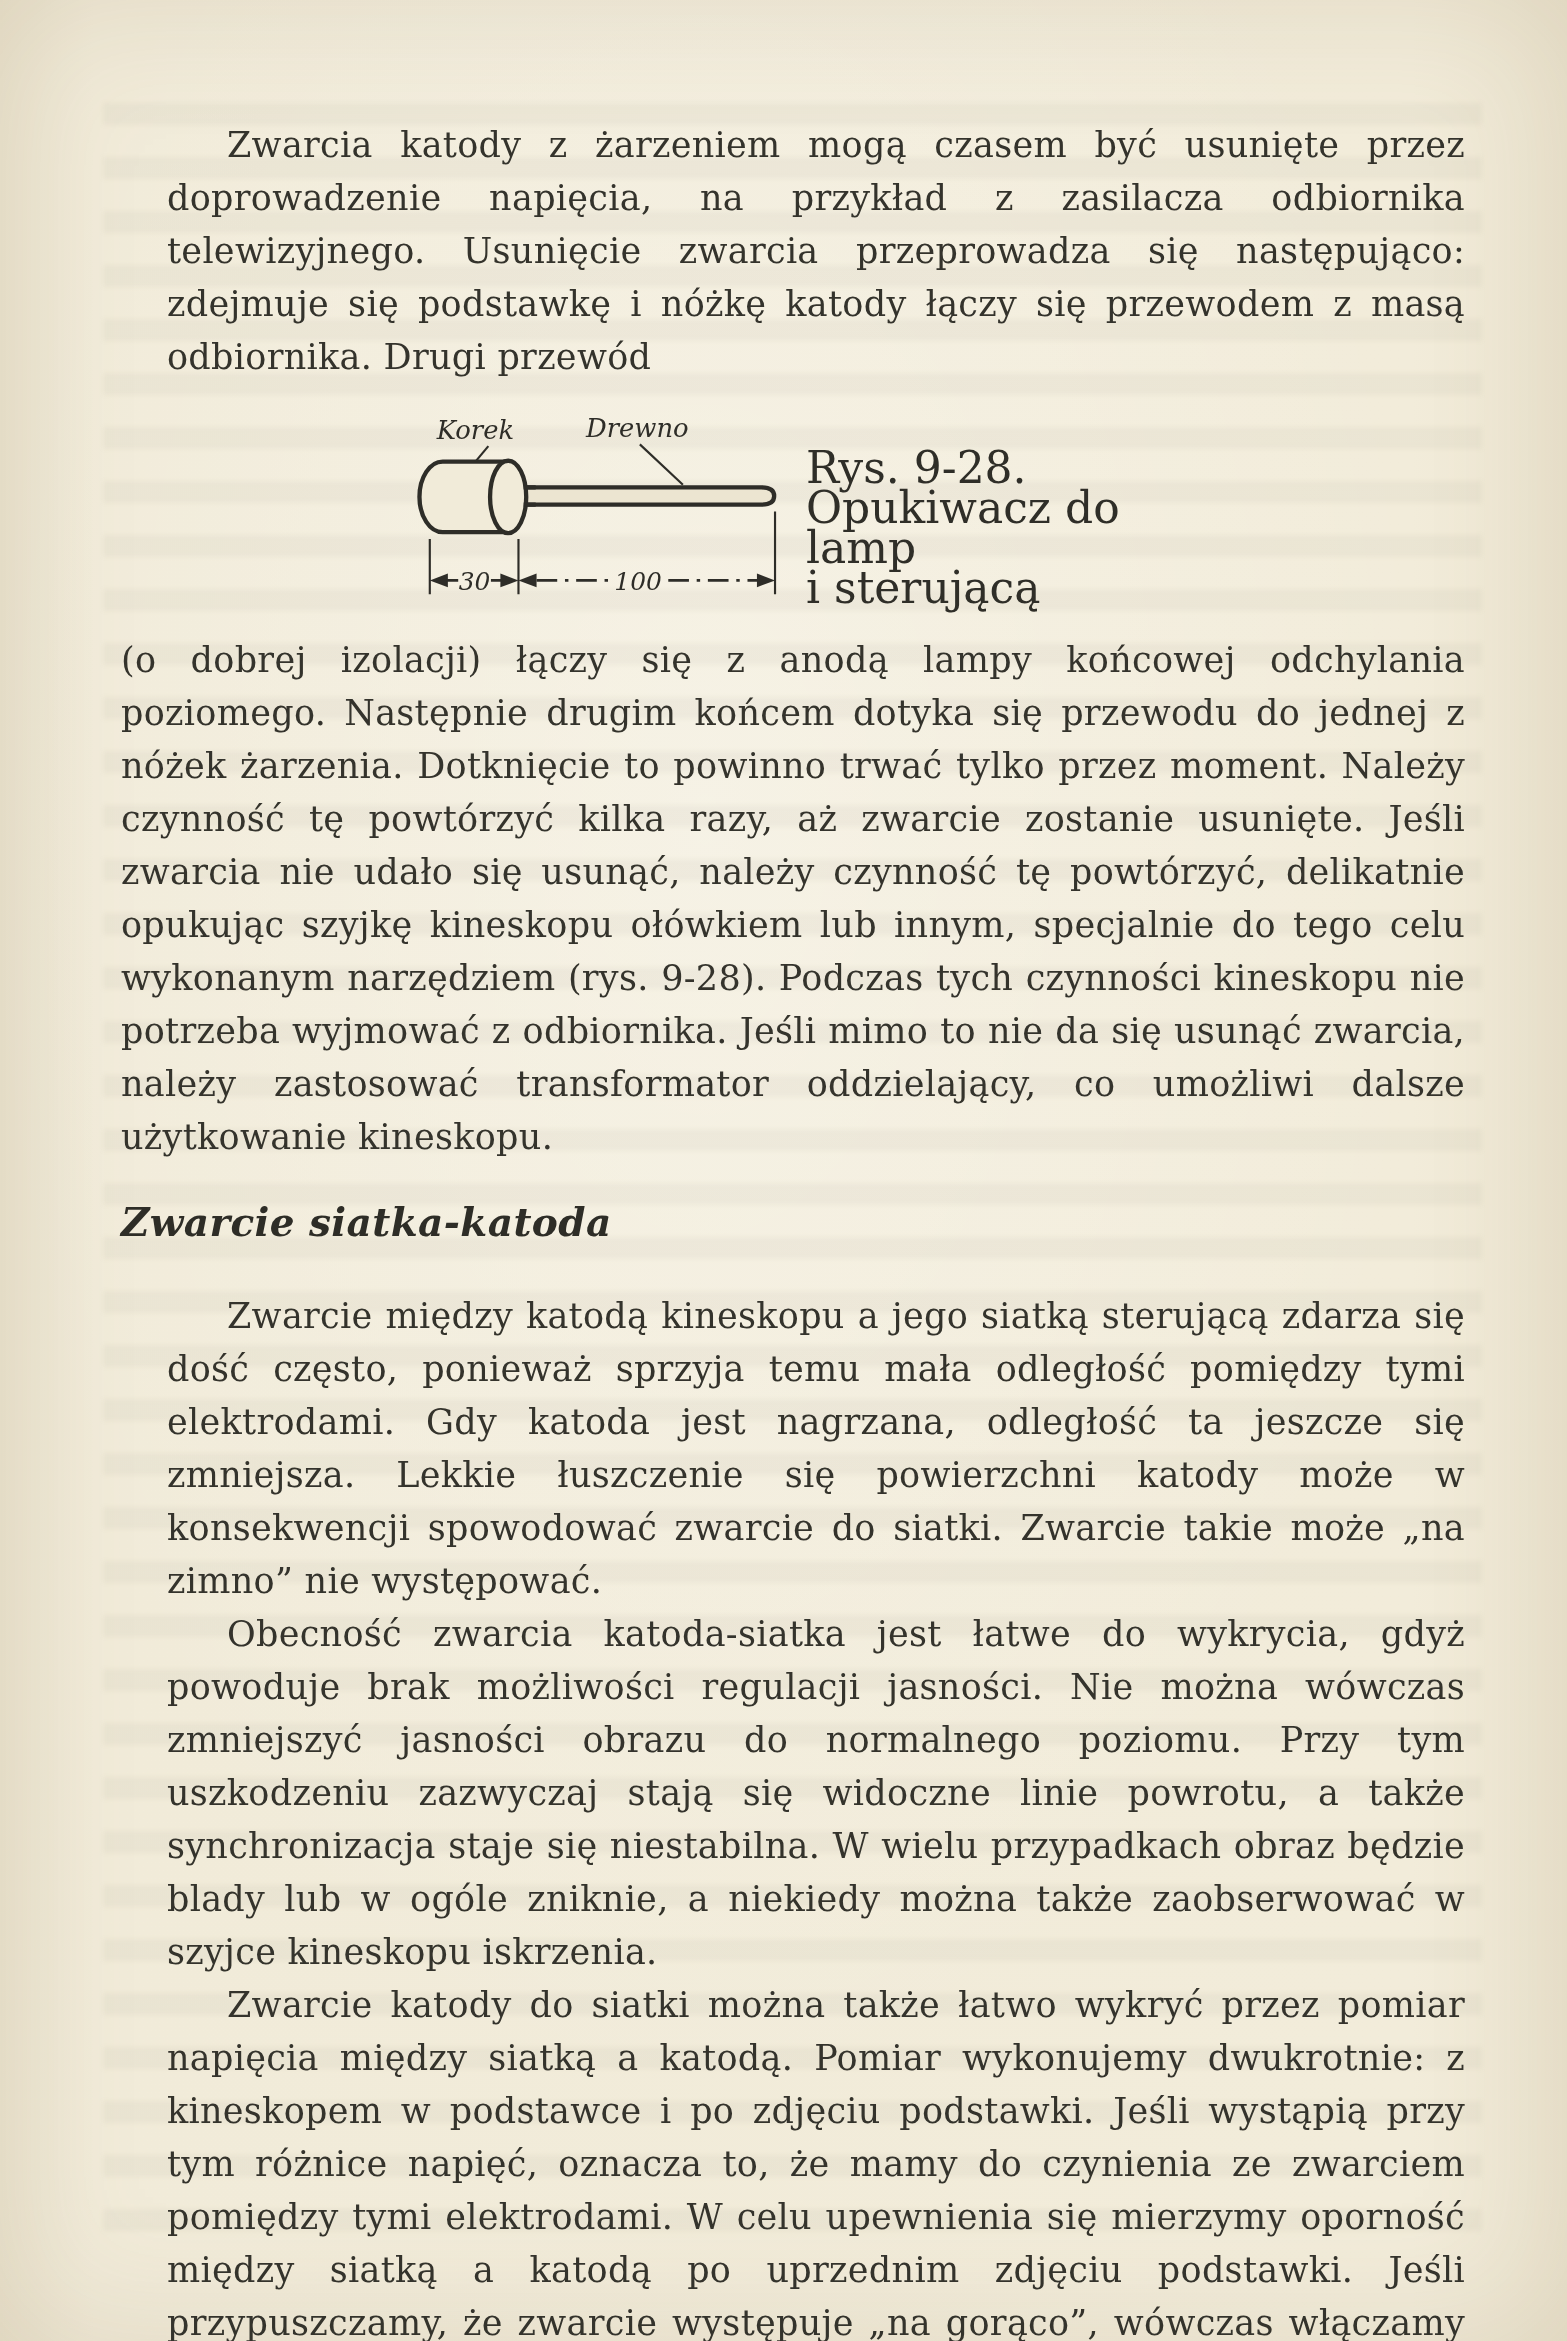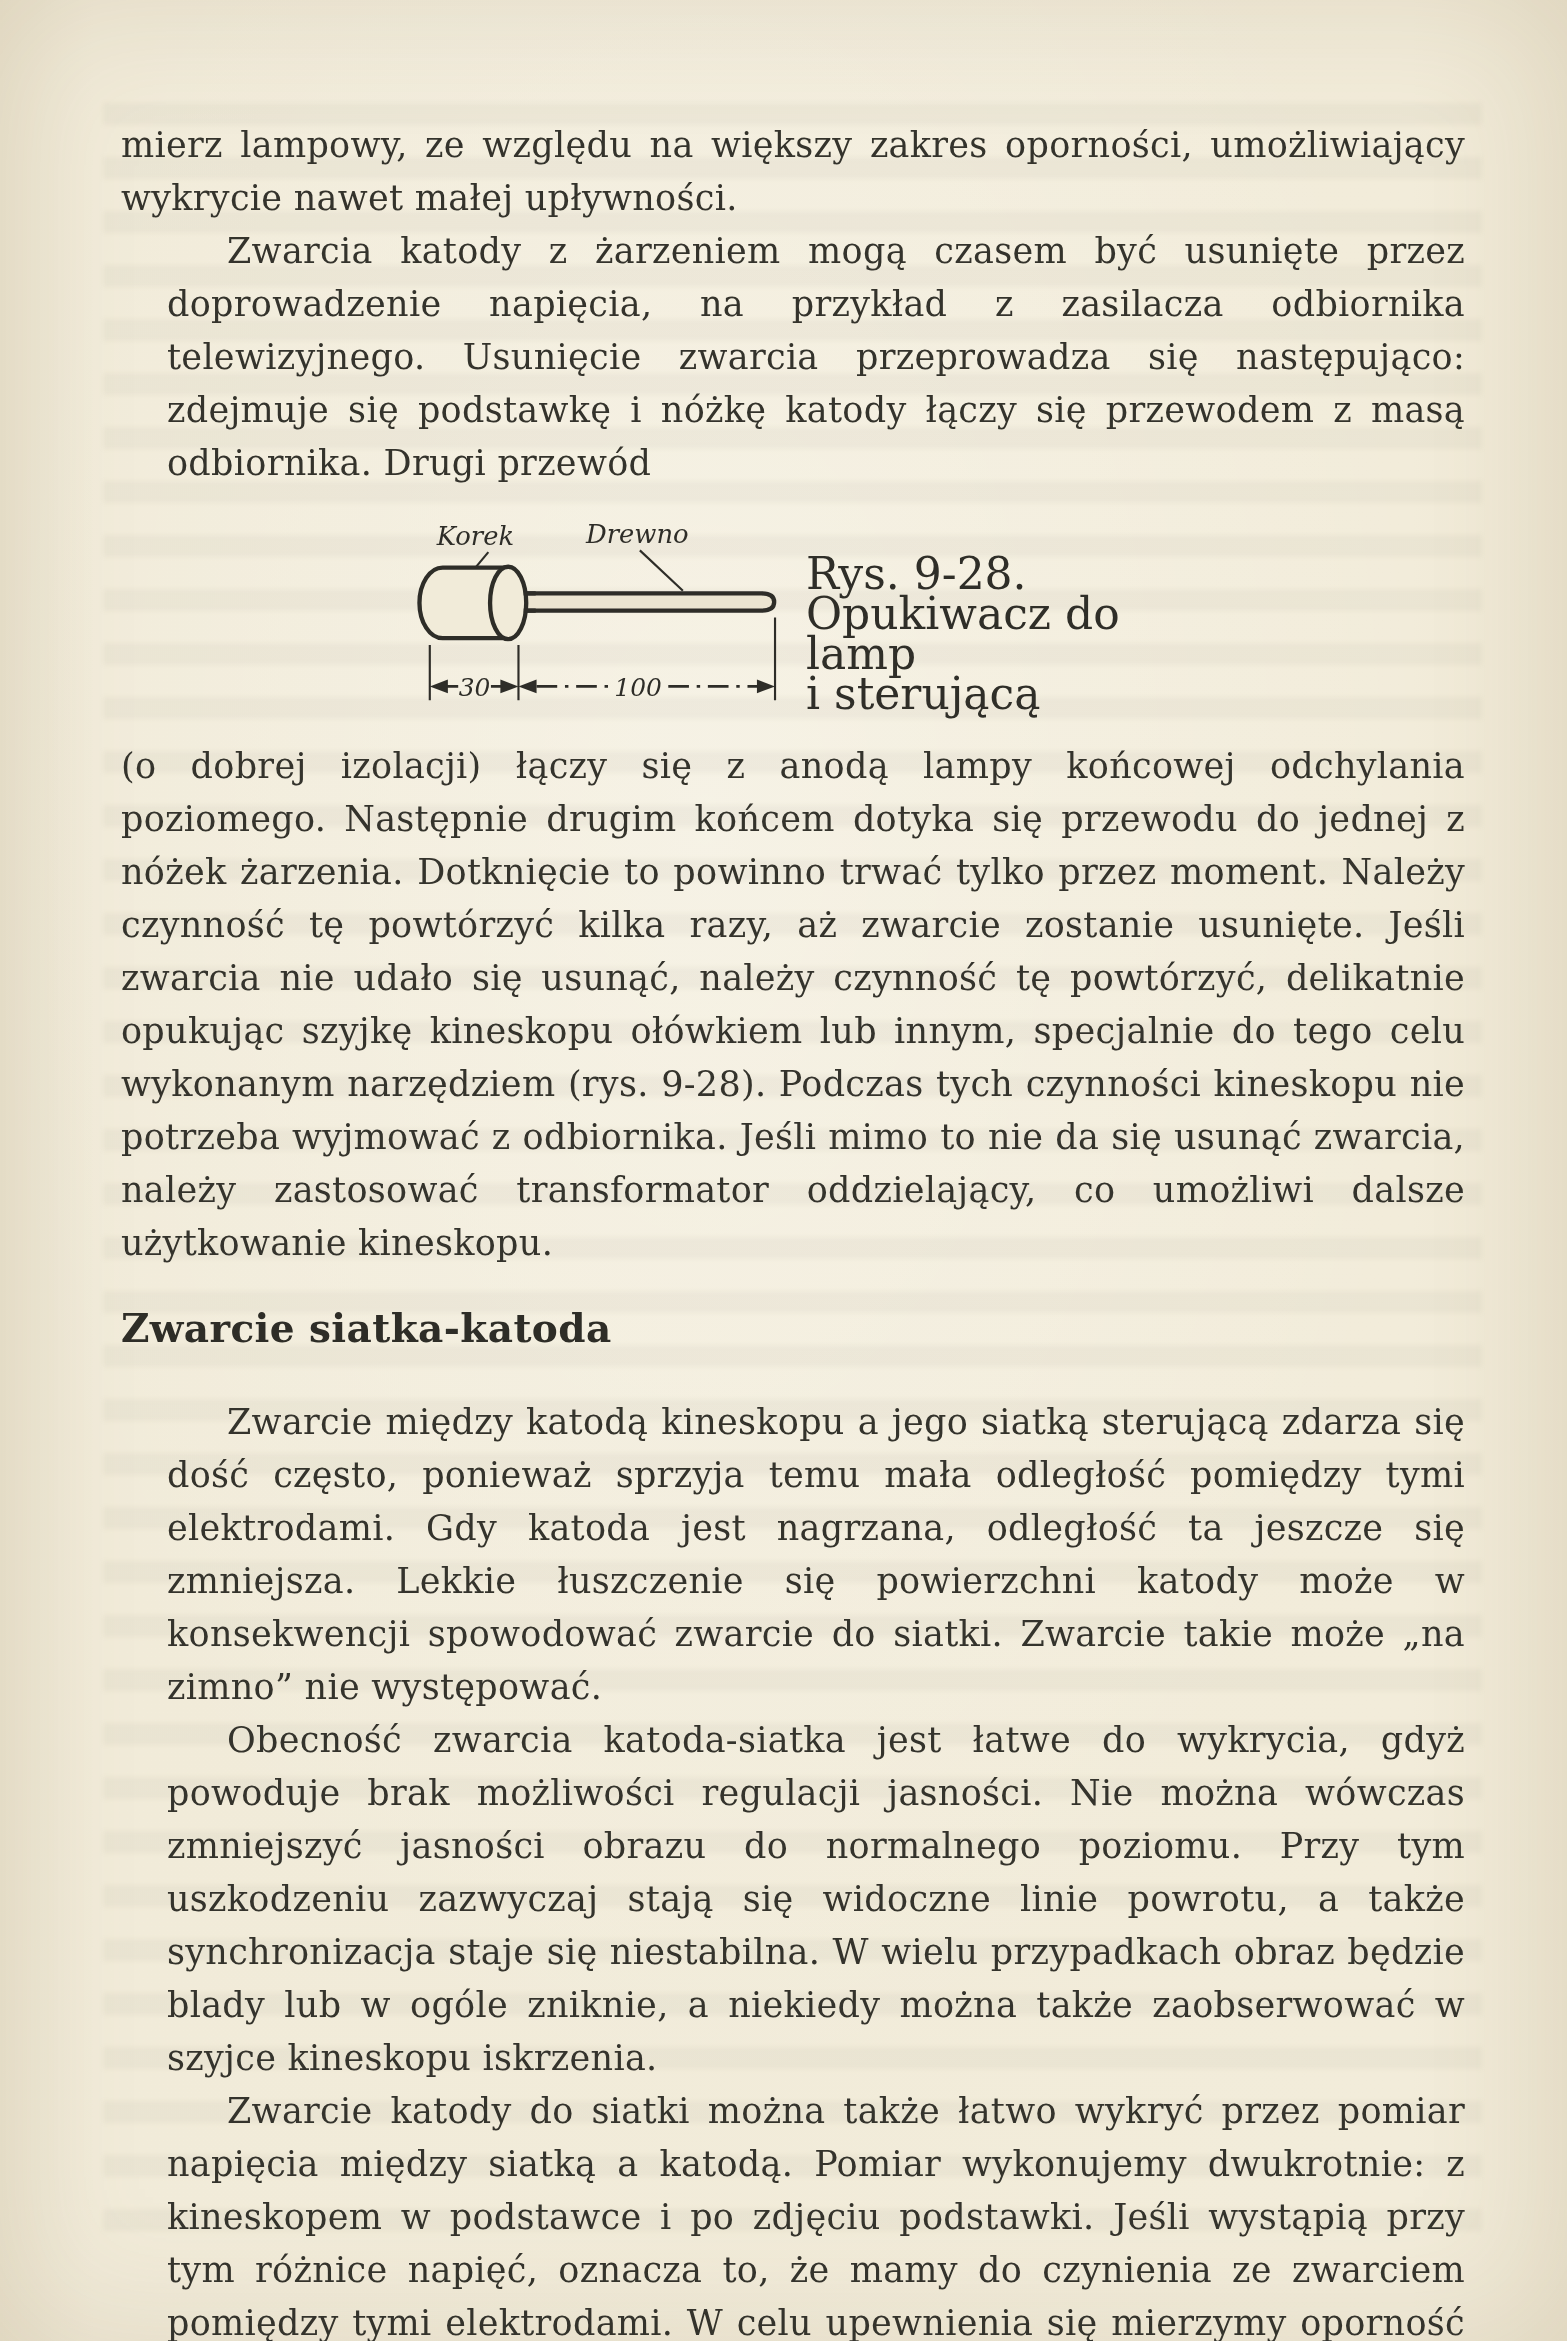--- a/index.html
+++ b/index.html
@@ -42,20 +42,21 @@
     color:#34332c;
   }
   p.indent{ text-indent:60px;margin-left:46px; }
   h2.section{
     margin:36px 0 45px 0;
     font-size:39px;
     line-height:45px;
     font-weight:700;
     letter-spacing:0.4px;
     color:#2e2d27;
+    font-style:italic;
   }
   .figure-row{
     position:relative;
     height:200px;
     margin:24px 0 26px 0;
   }
   .figure-drawing{
     position:absolute;
     left:258px;top:0;
   }
@@ -83,21 +84,20 @@
   }
 </style>
 </head>
 <body>
 
 <div class="page">
   <div class="bleed"></div>
 
   <div class="textblock">
 
-    <p class="body">mierz lampowy, ze względu na większy zakres oporności, umożliwiający wykrycie nawet małej upływności.</p>
 
     <p class="body indent">Zwarcia katody z żarzeniem mogą czasem być usunięte przez doprowadzenie napięcia, na przykład z zasilacza odbiornika telewizyjnego. Usunięcie zwarcia przeprowadza się następująco: zdejmuje się podstawkę i nóżkę katody łączy się przewodem z masą odbiornika. Drugi przewód</p>
 
     <div class="figure-row">
       <svg class="figure-drawing" width="551" height="195" viewBox="0 0 640 226">
 
         <path d="M 152 92 H 444 Q 459 92 459 102 Q 459 112 444 112 H 152 Z" fill="#ece5d1" stroke="#2e2d28" stroke-width="5" stroke-linejoin="round"></path>
 
         <path d="M 150 62 H 74 A 27 41 0 0 0 74 144 H 150" fill="#f1ebd9" stroke="#2e2d28" stroke-width="5" stroke-linecap="round"></path>
 

